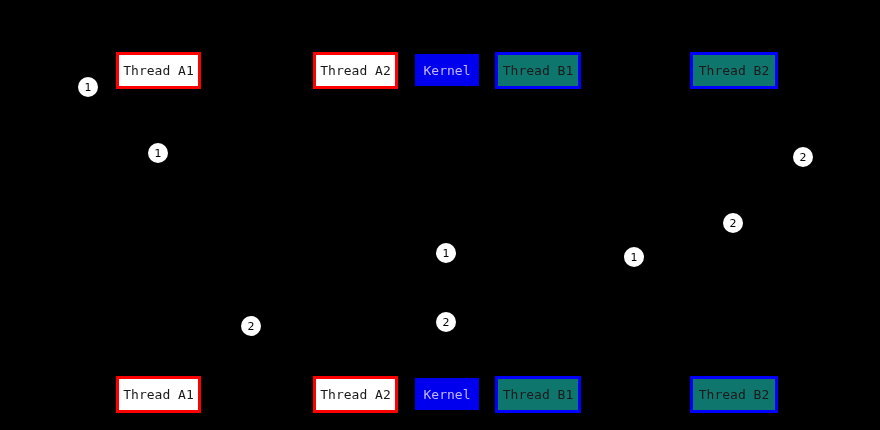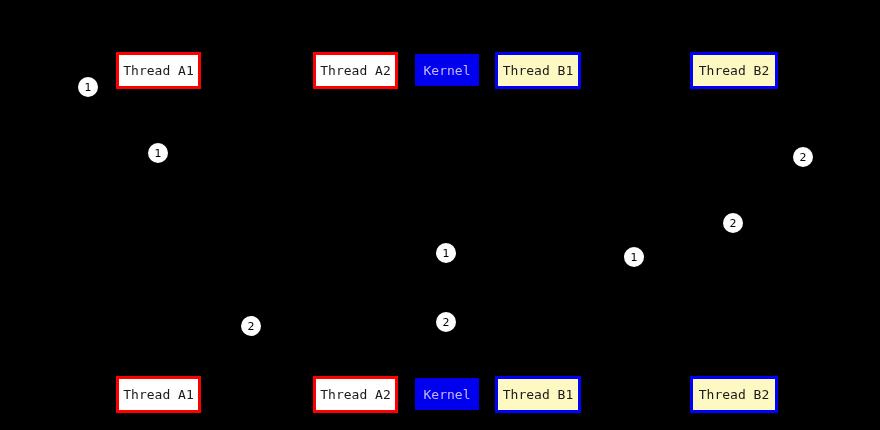--- a/index.html
+++ b/index.html
@@ -41,21 +41,21 @@
 
   
   .p-red {
     background: #ffffff;
     border: 3px solid #ff0000;
     color: #1a1a1a;
   }
 
   
   .p-blue {
-    background: #fef9c3;
+    background: #0f766e;
     border: 3px solid #0000ff;
     color: #1a1a1a;
   }
 
   
   .p-solid-blue {
     background: #0000ee;
     border: 1px solid #0000ee;
     color: #c4b5fd;
   }

